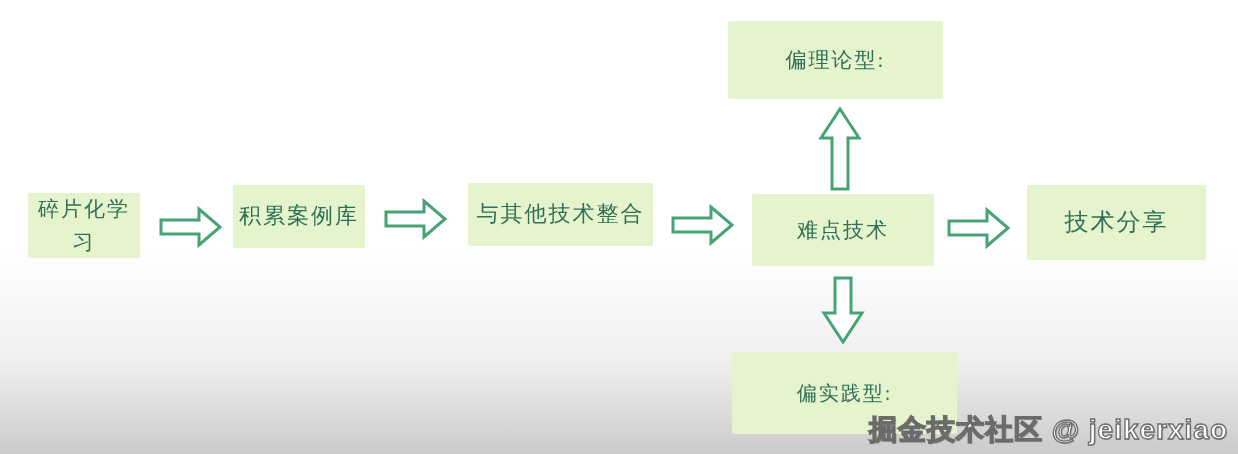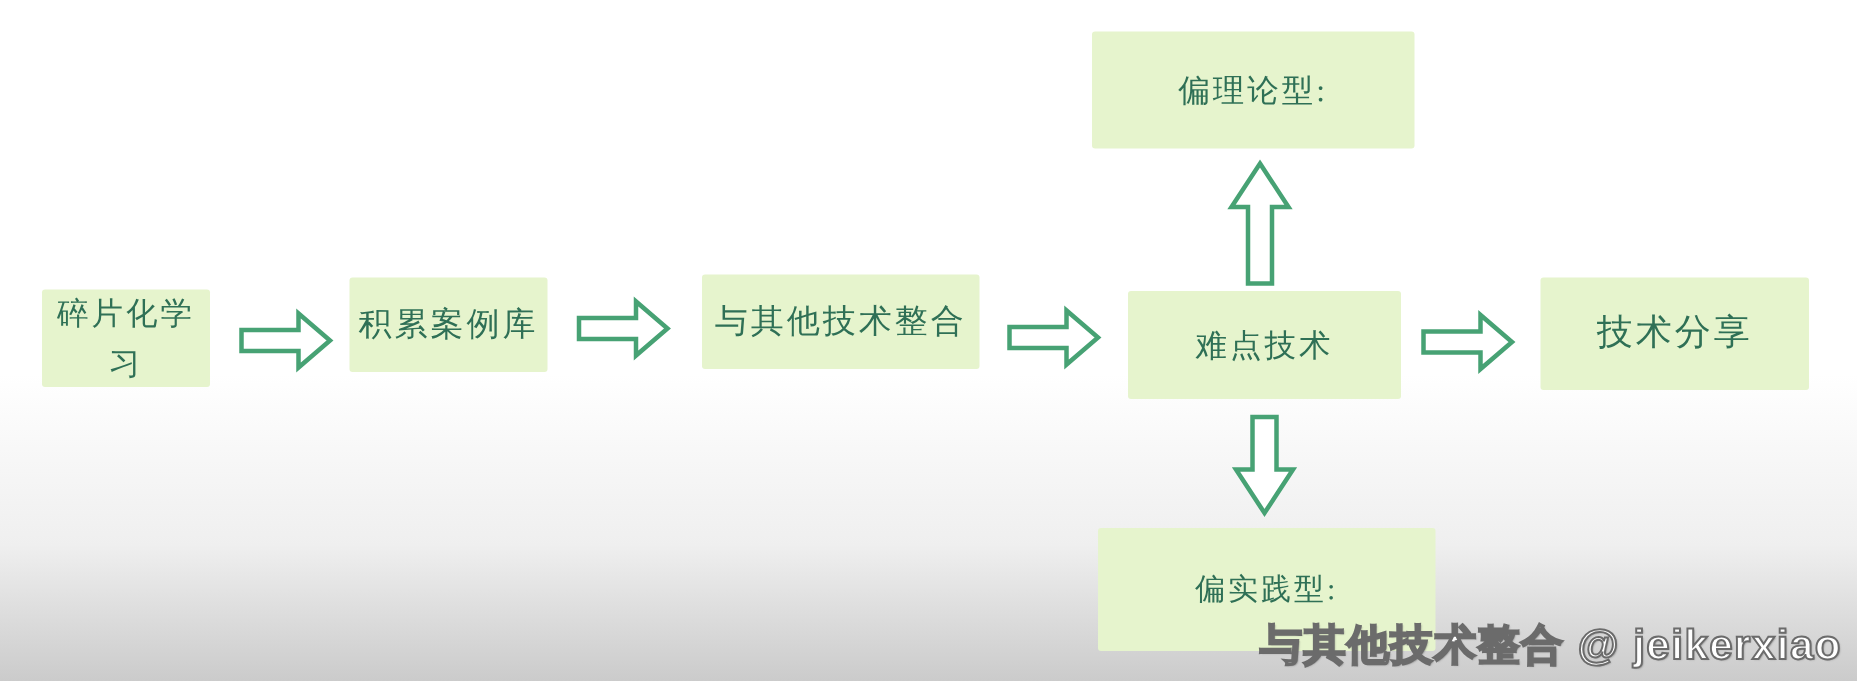--- a/index.html
+++ b/index.html
@@ -119,15 +119,15 @@
     <svg width="44" height="86" viewBox="0 0 44 86">
         <path d="M22 3 L41 32 H30 V83 H14 V32 H3 Z" fill="#ffffff" stroke="currentColor" stroke-width="3" stroke-linejoin="miter"></path>
       </svg>
   </div>
   <div class="arrow" id="arrow-down">
     <svg width="44" height="70" viewBox="0 0 44 70">
         <path d="M14 3 H30 V38 H41 L22 67 L3 38 H14 Z" fill="#ffffff" stroke="currentColor" stroke-width="3" stroke-linejoin="miter"></path>
       </svg>
   </div>
 
-  <div class="watermark">与其他技术整合 @ jeikerxiao</div>
+  <div class="watermark">掘金技术社区 @ jeikerxiao</div>
 
 </div>
 
 </body></html>

